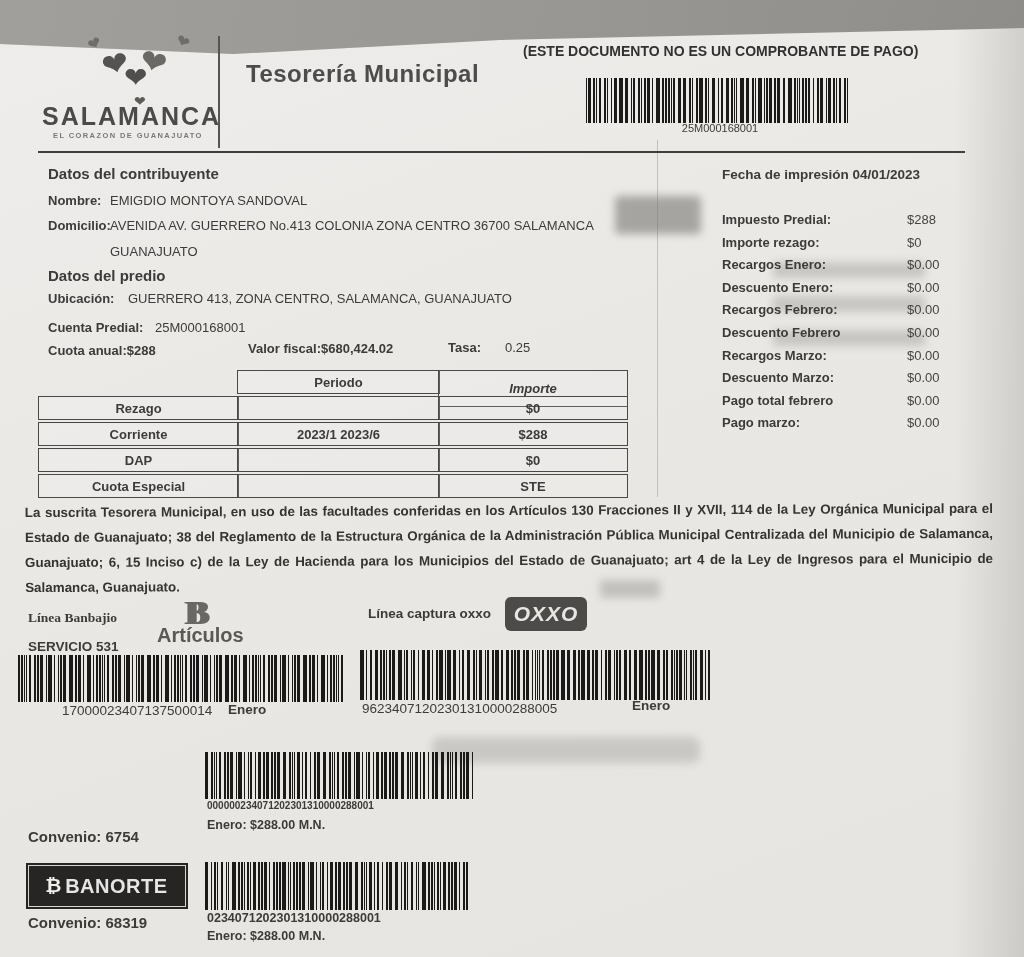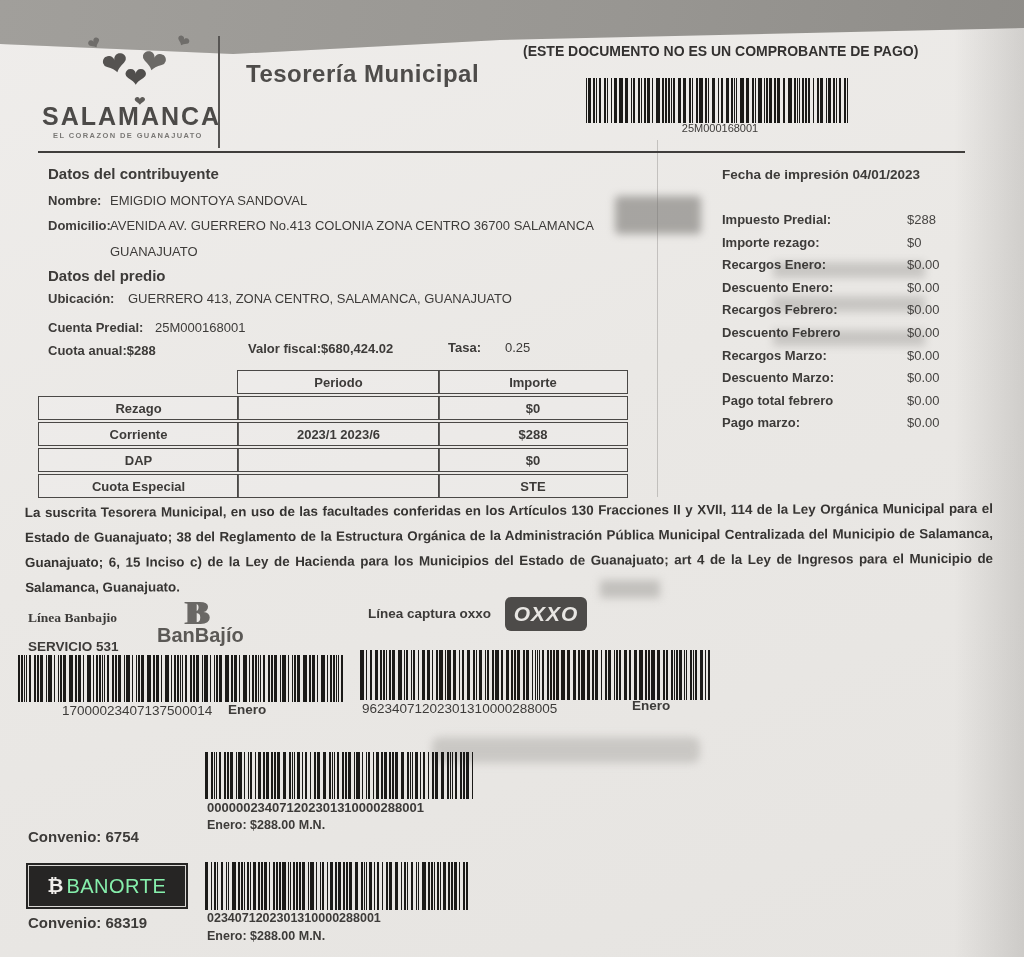--- a/index.html
+++ b/index.html
@@ -74,21 +74,21 @@
     border-radius:6px;display:flex;align-items:center;justify-content:center;}
   .oxxo-text{color:#e8e6e3;font-size:21px;font-weight:bold;font-style:italic;letter-spacing:1px;}
   .santander-box{position:absolute;left:35px;top:757px;width:146px;height:44px;background:#8d8b87;
     display:flex;align-items:center;justify-content:center;gap:6px;box-shadow:0 0 0 1px #7e7c78 inset;}
   .santander-name{font-family:"Liberation Serif",serif;font-size:19px;color:#f4f2ef;}
   .flame{width:16px;height:14px;position:relative;}
   .flame::before{content:"";position:absolute;left:0;top:6px;width:16px;height:8px;background:#f4f2ef;border-radius:0 0 8px 8px;}
   .flame::after{content:"";position:absolute;left:6px;top:-1px;width:5px;height:9px;background:#f4f2ef;border-radius:50% 50% 50% 50%;transform:rotate(22deg);}
   .banorte-box{position:absolute;left:28px;top:865px;width:158px;height:42px;background:#262524;
     display:flex;align-items:center;justify-content:center;gap:4px;box-shadow:0 0 0 2px #262524, 0 0 0 1px #d8d6d3 inset;}
-  .banorte-name{color:#86efac;font-size:20px;font-weight:normal;letter-spacing:.5px;}
+  .banorte-name{color:#e5e5e5;font-size:20px;font-weight:bold;letter-spacing:.5px;}
   .banorte-glyph{color:#f1efec;font-size:18px;font-weight:bold;transform:scaleX(1.1);}
   
   .ghost{position:absolute;filter:blur(4px);pointer-events:none;}
   .ghost-a{left:615px;top:196px;width:86px;height:38px;background:#6f6d69;opacity:.55;border-radius:4px;}
   .ghost-b{left:773px;top:262px;width:152px;height:96px;opacity:.22;
     background:repeating-linear-gradient(180deg,#504e4b 0 16px,transparent 16px 34px);}
   .ghost-c{left:432px;top:737px;width:268px;height:26px;background:#b6b4b0;opacity:.6;border-radius:8px;}
   .ghost-d{left:600px;top:580px;width:60px;height:18px;background:#9d9b97;opacity:.5;}
 </style>
 </head>
@@ -182,21 +182,21 @@
   <div class="txt" style="left:128px;top:291px;font-size:13px;">GUERRERO 413, ZONA CENTRO, SALAMANCA, GUANAJUATO</div>
   <div class="txt b" style="left:48px;top:320px;font-size:13px;">Cuenta Predial:</div>
   <div class="txt" style="left:155px;top:320px;font-size:13px;">25M000168001</div>
   <div class="txt b" style="left:48px;top:343px;font-size:13px;">Cuota anual:$288</div>
   <div class="txt b" style="left:248px;top:341px;font-size:13px;">Valor fiscal:$680,424.02</div>
   <div class="txt b" style="left:448px;top:340px;font-size:13px;">Tasa:</div>
   <div class="txt" style="left:505px;top:340px;font-size:13px;">0.25</div>
 
   <div class="ptable">
     <div class="cell" style="left:237px;top:370px;width:203px;height:24px;">Periodo</div>
-    <div class="cell" style="left:438px;top:370px;width:190px;height:24px;">Importe</div>
+    <div class="cell" style="left:438px;top:370px;width:190px;height:37px;font-style:italic;">Importe</div>
 
     <div class="cell" style="left:38px;top:396px;width:201px;height:24px;">Rezago</div>
     <div class="cell" style="left:237px;top:396px;width:203px;height:24px;"></div>
     <div class="cell" style="left:438px;top:396px;width:190px;height:24px;">$0</div>
 
     <div class="cell" style="left:38px;top:422px;width:201px;height:24px;">Corriente</div>
     <div class="cell" style="left:237px;top:422px;width:203px;height:24px;">2023/1 2023/6</div>
     <div class="cell" style="left:438px;top:422px;width:190px;height:24px;">$288</div>
 
     <div class="cell" style="left:38px;top:448px;width:201px;height:24px;">DAP</div>
@@ -205,36 +205,36 @@
 
     <div class="cell" style="left:38px;top:474px;width:201px;height:24px;">Cuota Especial</div>
     <div class="cell" style="left:237px;top:474px;width:203px;height:24px;"></div>
     <div class="cell" style="left:438px;top:474px;width:190px;height:24px;">STE</div>
   </div>
 
   <div class="legal">La suscrita Tesorera Municipal, en uso de las facultades conferidas en los Artículos 130 Fracciones II y XVII, 114 de la Ley Orgánica Municipal para el Estado de Guanajuato; 38 del Reglamento de la Estructura Orgánica de la Administración Pública Municipal Centralizada del Municipio de Salamanca, Guanajuato; 6, 15 Inciso c) de la Ley de Hacienda para los Municipios del Estado de Guanajuato; art 4 de la Ley de Ingresos para el Municipio de Salamanca, Guanajuato.</div>
 
   <div class="txt b" style="left:28px;top:610px;font-size:13.5px;font-family:Liberation Serif, serif;">Línea Banbajio</div>
   <div class="banbajio-icon">B</div>
-  <div class="banbajio-name">BanBajío</div>
+  <div class="banbajio-name">Artículos</div>
   <div class="txt b" style="left:28px;top:639px;font-size:13.5px;">SERVICIO 531</div>
   <div class="barcode" style="left:18px;top:655px;width:328px;height:47px;"><i style="width: 2px; margin-right: 1px;"></i><i style="width: 2px; margin-right: 1px;"></i><i style="width: 1px; margin-right: 1px;"></i><i style="width: 1px; margin-right: 2px;"></i><i style="width: 2px; margin-right: 3px;"></i><i style="width: 2px; margin-right: 1px;"></i><i style="width: 2px; margin-right: 1px;"></i><i style="width: 3px; margin-right: 3px;"></i><i style="width: 1px; margin-right: 1px;"></i><i style="width: 4px; margin-right: 2px;"></i><i style="width: 1px; margin-right: 3px;"></i><i style="width: 1px; margin-right: 1px;"></i><i style="width: 2px; margin-right: 1px;"></i><i style="width: 3px; margin-right: 3px;"></i><i style="width: 4px; margin-right: 2px;"></i><i style="width: 2px; margin-right: 1px;"></i><i style="width: 3px; margin-right: 2px;"></i><i style="width: 1px; margin-right: 3px;"></i><i style="width: 4px; margin-right: 2px;"></i><i style="width: 1px; margin-right: 2px;"></i><i style="width: 2px; margin-right: 1px;"></i><i style="width: 2px; margin-right: 1px;"></i><i style="width: 1px; margin-right: 1px;"></i><i style="width: 1px; margin-right: 2px;"></i><i style="width: 2px; margin-right: 3px;"></i><i style="width: 2px; margin-right: 1px;"></i><i style="width: 2px; margin-right: 1px;"></i><i style="width: 3px; margin-right: 3px;"></i><i style="width: 1px; margin-right: 1px;"></i><i style="width: 4px; margin-right: 2px;"></i><i style="width: 1px; margin-right: 3px;"></i><i style="width: 1px; margin-right: 1px;"></i><i style="width: 2px; margin-right: 1px;"></i><i style="width: 3px; margin-right: 3px;"></i><i style="width: 4px; margin-right: 2px;"></i><i style="width: 2px; margin-right: 1px;"></i><i style="width: 3px; margin-right: 2px;"></i><i style="width: 1px; margin-right: 3px;"></i><i style="width: 4px; margin-right: 2px;"></i><i style="width: 1px; margin-right: 2px;"></i><i style="width: 2px; margin-right: 1px;"></i><i style="width: 2px; margin-right: 1px;"></i><i style="width: 1px; margin-right: 1px;"></i><i style="width: 1px; margin-right: 2px;"></i><i style="width: 2px; margin-right: 3px;"></i><i style="width: 2px; margin-right: 1px;"></i><i style="width: 2px; margin-right: 1px;"></i><i style="width: 3px; margin-right: 3px;"></i><i style="width: 1px; margin-right: 1px;"></i><i style="width: 4px; margin-right: 2px;"></i><i style="width: 1px; margin-right: 3px;"></i><i style="width: 1px; margin-right: 1px;"></i><i style="width: 2px; margin-right: 1px;"></i><i style="width: 3px; margin-right: 3px;"></i><i style="width: 4px; margin-right: 2px;"></i><i style="width: 2px; margin-right: 1px;"></i><i style="width: 3px; margin-right: 2px;"></i><i style="width: 1px; margin-right: 3px;"></i><i style="width: 4px; margin-right: 2px;"></i><i style="width: 1px; margin-right: 2px;"></i><i style="width: 2px; margin-right: 1px;"></i><i style="width: 2px; margin-right: 1px;"></i><i style="width: 1px; margin-right: 1px;"></i><i style="width: 1px; margin-right: 2px;"></i><i style="width: 2px; margin-right: 3px;"></i><i style="width: 2px; margin-right: 1px;"></i><i style="width: 2px; margin-right: 1px;"></i><i style="width: 3px; margin-right: 3px;"></i><i style="width: 1px; margin-right: 1px;"></i><i style="width: 4px; margin-right: 2px;"></i><i style="width: 1px; margin-right: 3px;"></i><i style="width: 1px; margin-right: 1px;"></i><i style="width: 2px; margin-right: 1px;"></i><i style="width: 3px; margin-right: 3px;"></i><i style="width: 4px; margin-right: 2px;"></i><i style="width: 2px; margin-right: 1px;"></i><i style="width: 3px; margin-right: 2px;"></i><i style="width: 1px; margin-right: 3px;"></i><i style="width: 4px; margin-right: 2px;"></i><i style="width: 1px; margin-right: 2px;"></i><i style="width: 2px; margin-right: 1px;"></i><i style="width: 2px; margin-right: 1px;"></i><i style="width: 1px; margin-right: 1px;"></i><i style="width: 1px; margin-right: 2px;"></i><i style="width: 2px; margin-right: 3px;"></i></div>
   <div class="txt" style="left:30px;top:703px;font-size:13.5px;margin-left:32px;">17000023407137500014</div>
   <div class="txt b" style="left:228px;top:702px;font-size:13.5px;">Enero</div>
 
   <div class="txt b" style="left:368px;top:606px;font-size:13.5px;">Línea captura oxxo</div>
   <div class="oxxo-box">
     <span class="oxxo-text">OXXO</span>
   </div>
   <div class="barcode" style="left:360px;top:650px;width:352px;height:50px;"><i style="width: 4px; margin-right: 2px;"></i><i style="width: 1px; margin-right: 3px;"></i><i style="width: 2px; margin-right: 3px;"></i><i style="width: 3px; margin-right: 2px;"></i><i style="width: 2px; margin-right: 1px;"></i><i style="width: 2px; margin-right: 1px;"></i><i style="width: 1px; margin-right: 2px;"></i><i style="width: 2px; margin-right: 1px;"></i><i style="width: 3px; margin-right: 3px;"></i><i style="width: 4px; margin-right: 2px;"></i><i style="width: 1px; margin-right: 1px;"></i><i style="width: 2px; margin-right: 3px;"></i><i style="width: 1px; margin-right: 1px;"></i><i style="width: 2px; margin-right: 3px;"></i><i style="width: 1px; margin-right: 3px;"></i><i style="width: 3px; margin-right: 2px;"></i><i style="width: 3px; margin-right: 2px;"></i><i style="width: 1px; margin-right: 3px;"></i><i style="width: 2px; margin-right: 1px;"></i><i style="width: 4px; margin-right: 2px;"></i><i style="width: 1px; margin-right: 1px;"></i><i style="width: 4px; margin-right: 2px;"></i><i style="width: 3px; margin-right: 3px;"></i><i style="width: 1px; margin-right: 2px;"></i><i style="width: 2px; margin-right: 3px;"></i><i style="width: 3px; margin-right: 3px;"></i><i style="width: 2px; margin-right: 1px;"></i><i style="width: 1px; margin-right: 2px;"></i><i style="width: 3px; margin-right: 3px;"></i><i style="width: 1px; margin-right: 1px;"></i><i style="width: 2px; margin-right: 3px;"></i><i style="width: 2px; margin-right: 1px;"></i><i style="width: 4px; margin-right: 2px;"></i><i style="width: 2px; margin-right: 3px;"></i><i style="width: 3px; margin-right: 2px;"></i><i style="width: 2px; margin-right: 1px;"></i><i style="width: 2px; margin-right: 1px;"></i><i style="width: 3px; margin-right: 3px;"></i><i style="width: 2px; margin-right: 1px;"></i><i style="width: 3px; margin-right: 3px;"></i><i style="width: 1px; margin-right: 2px;"></i><i style="width: 1px; margin-right: 1px;"></i><i style="width: 1px; margin-right: 1px;"></i><i style="width: 1px; margin-right: 2px;"></i><i style="width: 2px; margin-right: 3px;"></i><i style="width: 2px; margin-right: 1px;"></i><i style="width: 2px; margin-right: 1px;"></i><i style="width: 2px; margin-right: 1px;"></i><i style="width: 3px; margin-right: 2px;"></i><i style="width: 4px; margin-right: 2px;"></i><i style="width: 3px; margin-right: 3px;"></i><i style="width: 3px; margin-right: 2px;"></i><i style="width: 2px; margin-right: 1px;"></i><i style="width: 4px; margin-right: 2px;"></i><i style="width: 3px; margin-right: 2px;"></i><i style="width: 2px; margin-right: 1px;"></i><i style="width: 3px; margin-right: 3px;"></i><i style="width: 1px; margin-right: 3px;"></i><i style="width: 2px; margin-right: 1px;"></i><i style="width: 3px; margin-right: 3px;"></i><i style="width: 1px; margin-right: 1px;"></i><i style="width: 2px; margin-right: 1px;"></i><i style="width: 2px; margin-right: 3px;"></i><i style="width: 3px; margin-right: 2px;"></i><i style="width: 2px; margin-right: 3px;"></i><i style="width: 3px; margin-right: 2px;"></i><i style="width: 4px; margin-right: 2px;"></i><i style="width: 2px; margin-right: 1px;"></i><i style="width: 2px; margin-right: 1px;"></i><i style="width: 4px; margin-right: 2px;"></i><i style="width: 3px; margin-right: 3px;"></i><i style="width: 2px; margin-right: 1px;"></i><i style="width: 2px; margin-right: 3px;"></i><i style="width: 2px; margin-right: 1px;"></i><i style="width: 1px; margin-right: 1px;"></i><i style="width: 2px; margin-right: 1px;"></i><i style="width: 3px; margin-right: 2px;"></i><i style="width: 1px; margin-right: 1px;"></i><i style="width: 1px; margin-right: 3px;"></i><i style="width: 2px; margin-right: 1px;"></i><i style="width: 1px; margin-right: 1px;"></i><i style="width: 2px; margin-right: 3px;"></i><i style="width: 3px; margin-right: 2px;"></i><i style="width: 1px; margin-right: 2px;"></i><i style="width: 2px; margin-right: 1px;"></i></div>
   <div class="txt" style="left:362px;top:701px;font-size:13.5px;">96234071202301310000288005</div>
   <div class="txt b" style="left:632px;top:698px;font-size:13.5px;">Enero</div>
 
   <div class="barcode" style="left:205px;top:752px;width:272px;height:47px;"><i style="width: 3px; margin-right: 3px;"></i><i style="width: 2px; margin-right: 1px;"></i><i style="width: 1px; margin-right: 1px;"></i><i style="width: 1px; margin-right: 2px;"></i><i style="width: 2px; margin-right: 3px;"></i><i style="width: 2px; margin-right: 1px;"></i><i style="width: 2px; margin-right: 1px;"></i><i style="width: 3px; margin-right: 3px;"></i><i style="width: 1px; margin-right: 1px;"></i><i style="width: 4px; margin-right: 2px;"></i><i style="width: 1px; margin-right: 3px;"></i><i style="width: 1px; margin-right: 1px;"></i><i style="width: 2px; margin-right: 3px;"></i><i style="width: 1px; margin-right: 2px;"></i><i style="width: 3px; margin-right: 2px;"></i><i style="width: 2px; margin-right: 1px;"></i><i style="width: 3px; margin-right: 2px;"></i><i style="width: 2px; margin-right: 1px;"></i><i style="width: 2px; margin-right: 1px;"></i><i style="width: 3px; margin-right: 3px;"></i><i style="width: 3px; margin-right: 3px;"></i><i style="width: 2px; margin-right: 1px;"></i><i style="width: 1px; margin-right: 1px;"></i><i style="width: 1px; margin-right: 2px;"></i><i style="width: 3px; margin-right: 2px;"></i><i style="width: 1px; margin-right: 2px;"></i><i style="width: 2px; margin-right: 3px;"></i><i style="width: 1px; margin-right: 3px;"></i><i style="width: 2px; margin-right: 1px;"></i><i style="width: 3px; margin-right: 3px;"></i><i style="width: 3px; margin-right: 3px;"></i><i style="width: 2px; margin-right: 1px;"></i><i style="width: 1px; margin-right: 1px;"></i><i style="width: 1px; margin-right: 2px;"></i><i style="width: 2px; margin-right: 3px;"></i><i style="width: 2px; margin-right: 1px;"></i><i style="width: 2px; margin-right: 1px;"></i><i style="width: 3px; margin-right: 3px;"></i><i style="width: 1px; margin-right: 1px;"></i><i style="width: 4px; margin-right: 2px;"></i><i style="width: 1px; margin-right: 3px;"></i><i style="width: 1px; margin-right: 1px;"></i><i style="width: 2px; margin-right: 3px;"></i><i style="width: 1px; margin-right: 2px;"></i><i style="width: 3px; margin-right: 2px;"></i><i style="width: 2px; margin-right: 1px;"></i><i style="width: 3px; margin-right: 2px;"></i><i style="width: 2px; margin-right: 1px;"></i><i style="width: 2px; margin-right: 1px;"></i><i style="width: 3px; margin-right: 3px;"></i><i style="width: 3px; margin-right: 3px;"></i><i style="width: 2px; margin-right: 1px;"></i><i style="width: 1px; margin-right: 1px;"></i><i style="width: 1px; margin-right: 2px;"></i><i style="width: 3px; margin-right: 2px;"></i><i style="width: 1px; margin-right: 2px;"></i><i style="width: 2px; margin-right: 3px;"></i><i style="width: 1px; margin-right: 3px;"></i><i style="width: 2px; margin-right: 1px;"></i><i style="width: 3px; margin-right: 3px;"></i><i style="width: 3px; margin-right: 3px;"></i><i style="width: 2px; margin-right: 1px;"></i><i style="width: 1px; margin-right: 1px;"></i><i style="width: 1px; margin-right: 2px;"></i><i style="width: 2px; margin-right: 3px;"></i><i style="width: 2px; margin-right: 1px;"></i><i style="width: 2px; margin-right: 1px;"></i><i style="width: 3px; margin-right: 3px;"></i><i style="width: 1px; margin-right: 1px;"></i></div>
-  <div class="txt b" style="left:207px;top:800px;font-size:13px;">000000234071202301310000288001</div>
+  <div class="txt b" style="left:207px;top:800px;font-size:10px;">000000234071202301310000288001</div>
   <div class="txt b" style="left:207px;top:818px;font-size:12.5px;">Enero: $288.00 M.N.</div>
   <div class="txt b" style="left:28px;top:828px;font-size:15px;">Convenio: 6754</div>
 
   <div class="banorte-box">
     <span class="banorte-glyph">₿</span>
     <span class="banorte-name">BANORTE</span>
   </div>
   <div class="barcode" style="left:205px;top:862px;width:266px;height:48px;"><i style="width: 3px; margin-right: 3px;"></i><i style="width: 1px; margin-right: 2px;"></i><i style="width: 2px; margin-right: 1px;"></i><i style="width: 1px; margin-right: 3px;"></i><i style="width: 2px; margin-right: 3px;"></i><i style="width: 1px; margin-right: 1px;"></i><i style="width: 1px; margin-right: 3px;"></i><i style="width: 4px; margin-right: 2px;"></i><i style="width: 2px; margin-right: 1px;"></i><i style="width: 2px; margin-right: 1px;"></i><i style="width: 1px; margin-right: 2px;"></i><i style="width: 2px; margin-right: 1px;"></i><i style="width: 1px; margin-right: 2px;"></i><i style="width: 3px; margin-right: 2px;"></i><i style="width: 2px; margin-right: 1px;"></i><i style="width: 2px; margin-right: 1px;"></i><i style="width: 3px; margin-right: 2px;"></i><i style="width: 1px; margin-right: 3px;"></i><i style="width: 2px; margin-right: 1px;"></i><i style="width: 2px; margin-right: 1px;"></i><i style="width: 2px; margin-right: 1px;"></i><i style="width: 4px; margin-right: 2px;"></i><i style="width: 1px; margin-right: 1px;"></i><i style="width: 1px; margin-right: 2px;"></i><i style="width: 2px; margin-right: 1px;"></i><i style="width: 2px; margin-right: 1px;"></i><i style="width: 2px; margin-right: 1px;"></i><i style="width: 3px; margin-right: 3px;"></i><i style="width: 1px; margin-right: 1px;"></i><i style="width: 4px; margin-right: 2px;"></i><i style="width: 1px; margin-right: 3px;"></i><i style="width: 1px; margin-right: 1px;"></i><i style="width: 2px; margin-right: 3px;"></i><i style="width: 1px; margin-right: 2px;"></i><i style="width: 3px; margin-right: 2px;"></i><i style="width: 2px; margin-right: 1px;"></i><i style="width: 3px; margin-right: 2px;"></i><i style="width: 2px; margin-right: 1px;"></i><i style="width: 2px; margin-right: 1px;"></i><i style="width: 3px; margin-right: 3px;"></i><i style="width: 3px; margin-right: 3px;"></i><i style="width: 2px; margin-right: 1px;"></i><i style="width: 1px; margin-right: 1px;"></i><i style="width: 1px; margin-right: 2px;"></i><i style="width: 3px; margin-right: 2px;"></i><i style="width: 1px; margin-right: 2px;"></i><i style="width: 2px; margin-right: 3px;"></i><i style="width: 1px; margin-right: 3px;"></i><i style="width: 2px; margin-right: 1px;"></i><i style="width: 3px; margin-right: 3px;"></i><i style="width: 3px; margin-right: 3px;"></i><i style="width: 1px; margin-right: 2px;"></i><i style="width: 2px; margin-right: 1px;"></i><i style="width: 1px; margin-right: 3px;"></i><i style="width: 2px; margin-right: 3px;"></i><i style="width: 1px; margin-right: 1px;"></i><i style="width: 1px; margin-right: 3px;"></i><i style="width: 4px; margin-right: 2px;"></i><i style="width: 2px; margin-right: 1px;"></i><i style="width: 2px; margin-right: 1px;"></i><i style="width: 1px; margin-right: 2px;"></i><i style="width: 2px; margin-right: 1px;"></i><i style="width: 1px; margin-right: 2px;"></i><i style="width: 3px; margin-right: 2px;"></i><i style="width: 2px; margin-right: 1px;"></i><i style="width: 2px; margin-right: 1px;"></i><i style="width: 3px; margin-right: 2px;"></i><i style="width: 1px; margin-right: 3px;"></i><i style="width: 2px; margin-right: 1px;"></i><i style="width: 2px; margin-right: 1px;"></i></div>
   <div class="txt b" style="left:207px;top:911px;font-size:12.5px;">0234071202301310000288001</div>
   <div class="txt b" style="left:207px;top:929px;font-size:12.5px;">Enero: $288.00 M.N.</div>

